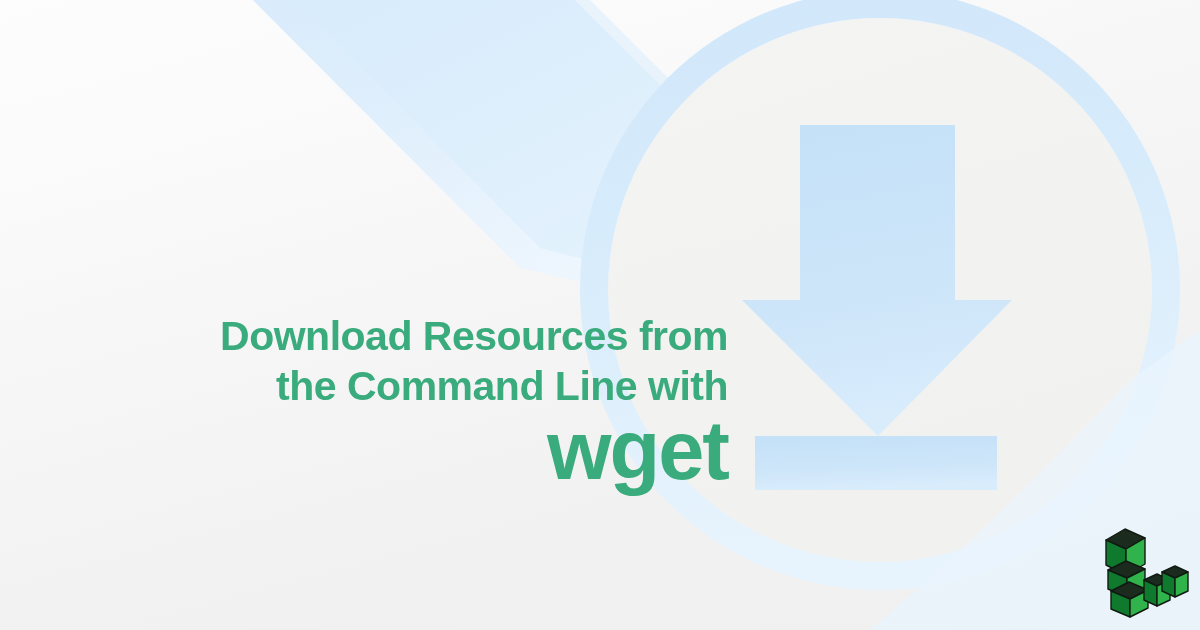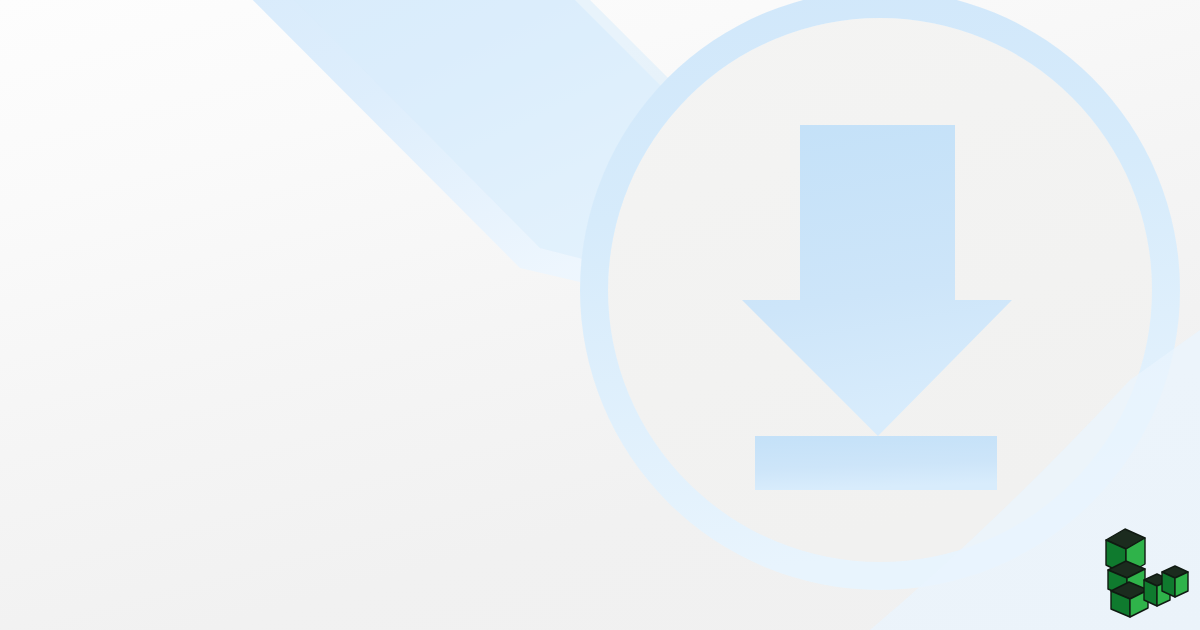--- a/index.html
+++ b/index.html
@@ -115,20 +115,25 @@
     <rect x="0" y="0" width="1200" height="630" fill="url(#gradRing)" mask="url(#ringMask)"></rect>
 
     <path d="M1200,330 L1200,630 L870,630 Q1000,520 1130,380 Z" fill="#e9f4fd" opacity="0.75"></path>
 
     <g>
       <polygon points="800,125 955,125 955,300 1012,300 878,436 742,300 800,300" fill="url(#gradArrow)"></polygon>
       <rect x="755" y="436" width="242" height="54" fill="url(#gradArrow)"></rect>
     </g>
   </svg>
 
+  <div id="headline">
+    <span class="hl-line hl-1">Download Resources from</span>
+    <span class="hl-line hl-2">the Command Line with</span>
+    <span class="hl-line hl-3">wget</span>
+  </div>
 
   <svg id="brand-logo" viewBox="0 0 92 100">
     <g stroke="#101a12" stroke-width="1.4" stroke-linejoin="round">
 
       <g>
         <polygon points="8,22 27,11 47,20 28,31" fill="#1b2b1e"></polygon>
         <polygon points="8,22 28,31 28,57 8,47" fill="#0f7a2e"></polygon>
         <polygon points="28,31 47,20 47,46 28,57" fill="#2fb34a"></polygon>
       </g>
 

